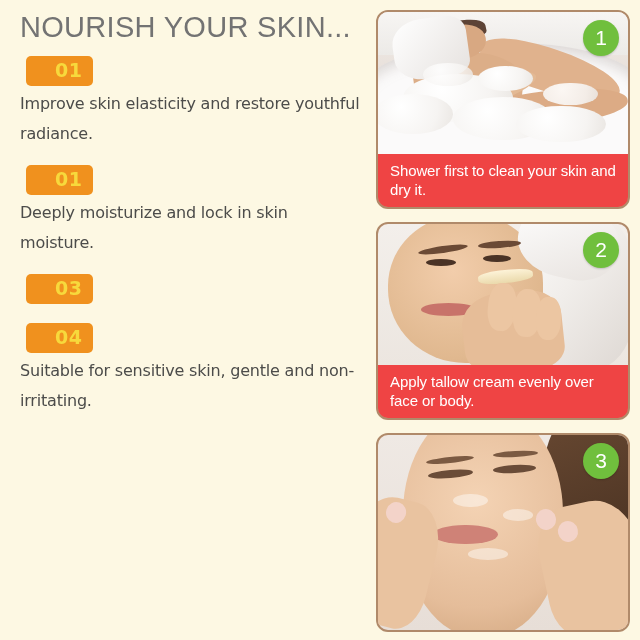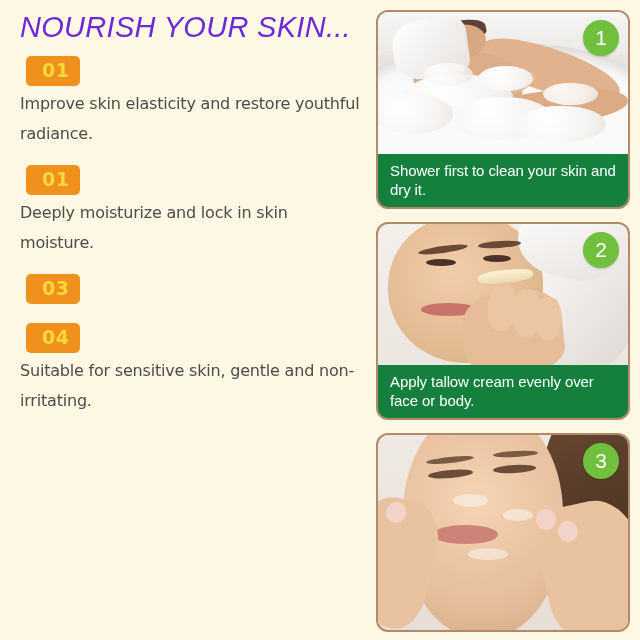--- a/index.html
+++ b/index.html
@@ -40,24 +40,23 @@
     color: #ee7d1b;
     margin: 0;
     white-space: nowrap;
   }
   .title-sub {
     font-family: "Liberation Sans", sans-serif;
     font-weight: 400;
     font-size: 29px;
     line-height: 34px;
     letter-spacing: 0.3px;
-    color: #6d28d9;
+    color: #737373;
     margin: 2px 0 0 2px;
     white-space: nowrap;
-    font-style: italic;
   }
 
   .steps-list {
     margin: 12px 0 0 0;
     padding: 0;
     list-style: none;
   }
   .step-item {
     margin: 0 0 16px 0;
     padding: 0;
@@ -66,21 +65,21 @@
 
   .step-badge {
     display: inline-block;
     background: #f0911e;
     color: #f7d93c;
     font-family: "DejaVu Sans", sans-serif;
     font-weight: 700;
     font-size: 19px;
     line-height: 19px;
     letter-spacing: 0.5px;
-    padding: 5px 11px 6px 16px;
+    padding: 5px 11px 6px 29px;
     border-radius: 5px;
     margin: 0 0 3px 8px;
   }
   .step-text {
     font-family: "DejaVu Sans", sans-serif;
     font-weight: 400;
     font-size: 16px;
     line-height: 30px;
     color: #4c4c4a;
     margin: 0;
@@ -113,21 +112,21 @@
     flex-direction: column;
   }
   .card-photo {
     position: relative;
     flex: 1 1 auto;
     min-height: 0;
     overflow: hidden;
   }
   .card-caption {
     flex: 0 0 auto;
-    background: #15803d;
+    background: #ef4444;
     color: #ffffff;
     font-family: "Liberation Sans", sans-serif;
     font-size: 15px;
     line-height: 19px;
     padding: 7px 10px 8px 12px;
     letter-spacing: -0.1px;
   }
   .card-number {
     position: absolute;
     top: 8px;

